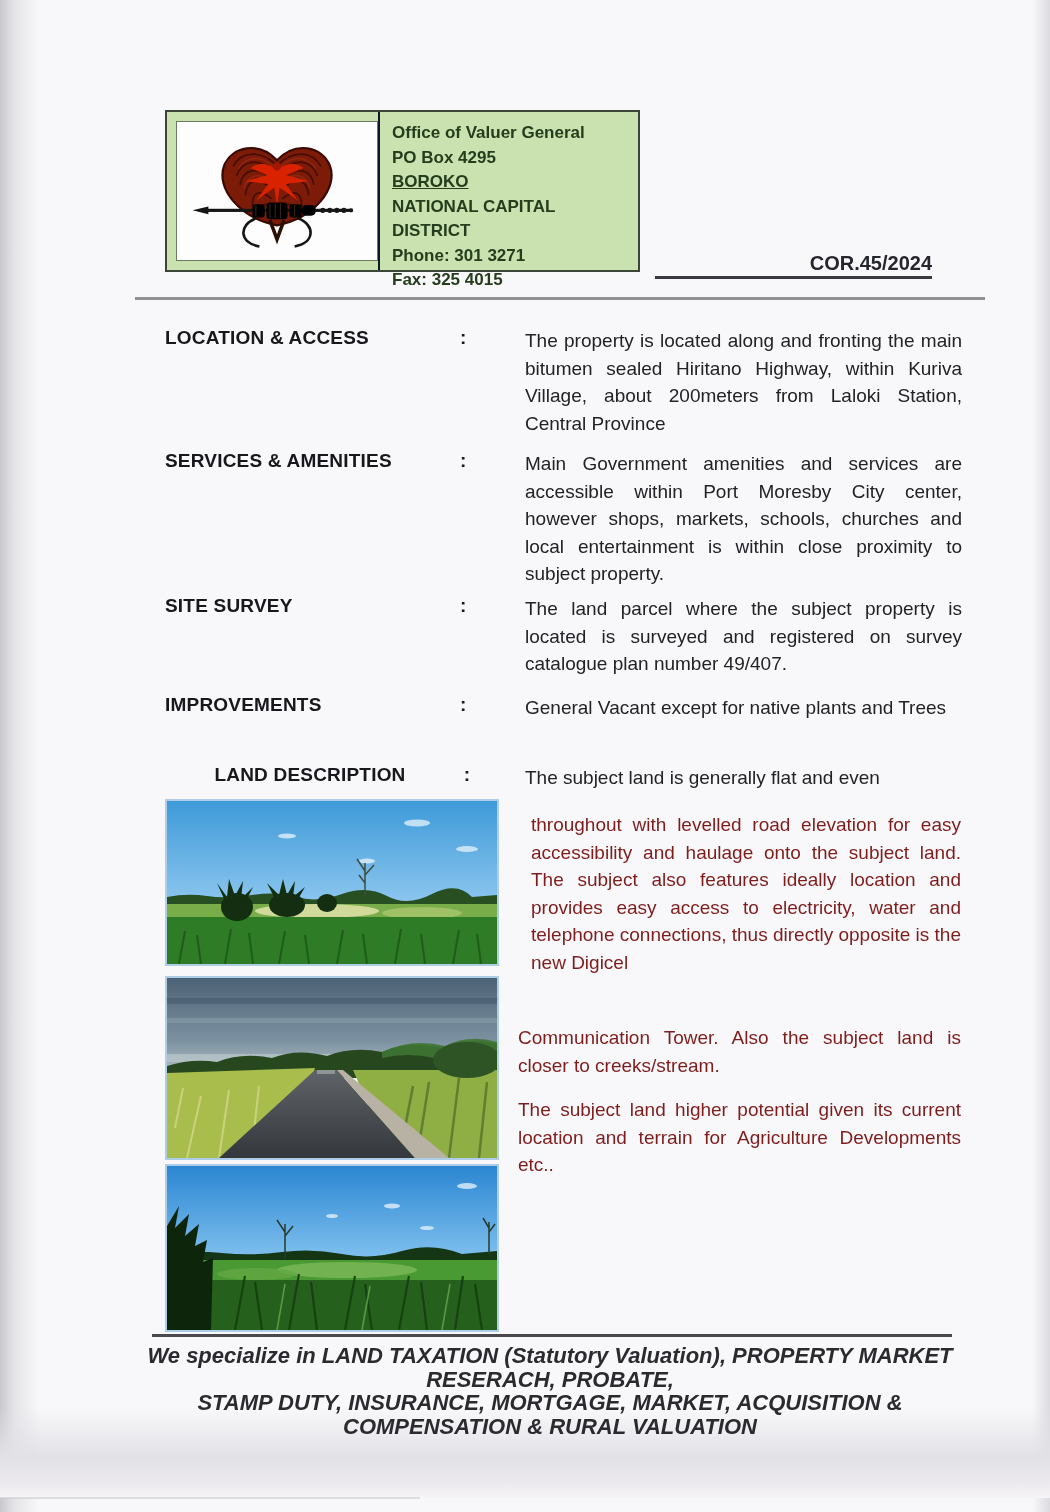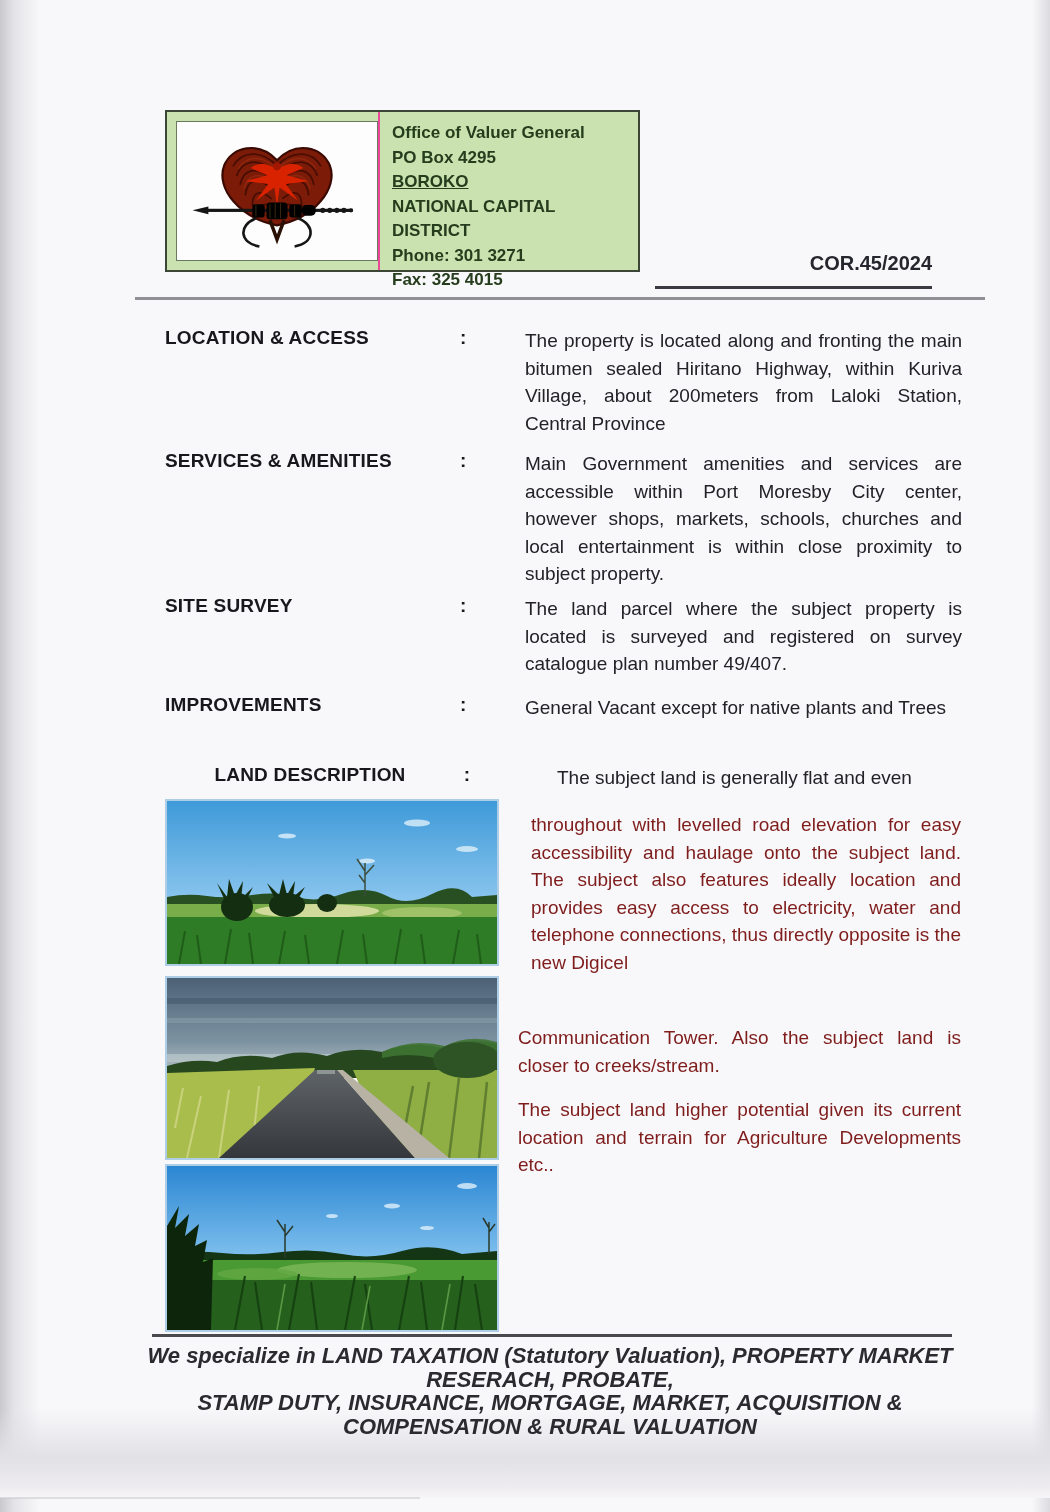--- a/index.html
+++ b/index.html
@@ -20,37 +20,37 @@
   .edge-bottom{position:absolute;left:0;top:1408px;width:100%;height:90px;
     background:linear-gradient(180deg,rgba(232,231,236,0) 0,#e2e1e6 55%,#eceaee 85%,#f6f5f7 100%);}
   .edge-bottom-line{position:absolute;left:0;top:1497px;width:420px;height:2px;background:#c9c8cc;opacity:.55;}
 
   
   .letterhead{position:absolute;left:165px;top:110px;width:475px;height:162px;
     background:#c9e2b0;border:2px solid #3c4636;box-sizing:border-box;display:flex;}
   .emblem-panel{margin:9px 0 9px 9px;width:202px;background:#fdfdfd;border:1px solid #6a7a5e;
     box-sizing:border-box;display:flex;align-items:center;justify-content:center;}
   .emblem-panel svg{width:188px;height:132px;}
-  .letterhead-text{flex:1;padding:9px 6px 6px 12px;border-left:2px solid #ec4899;
+  .letterhead-text{flex:1;padding:9px 6px 6px 12px;border-left:2px solid #0f172a;
     font-weight:bold;font-size:17px;line-height:24.5px;color:#263d1d;box-sizing:border-box;}
   .letterhead-text .u{text-decoration:underline;}
 
   .ref-number{position:absolute;left:655px;top:252px;width:277px;
     text-align:right;font-weight:bold;font-size:20px;color:#26262e;
-    border-bottom:3px solid #3a3a42;padding-bottom:11px;box-sizing:border-box;}
+    border-bottom:3px solid #3a3a42;padding-bottom:1px;box-sizing:border-box;}
 
   .rule-gray{position:absolute;left:135px;top:297px;width:850px;height:3px;background:#8f8f94;}
 
   
   .sec-label{position:absolute;left:165px;width:290px;font-weight:bold;font-size:19px;color:#17171c;letter-spacing:.2px;}
   .sec-colon{position:absolute;left:460px;width:14px;font-weight:bold;font-size:19px;color:#17171c;}
   .sec-text{position:absolute;left:525px;width:437px;font-size:19px;line-height:27.6px;
     text-align:justify;color:#222227;}
   .t1{top:327px;} .t2{top:450px;} .t3{top:595px;} .t4{top:694px;} .t5{top:764px;text-align:center;}
-  .sec-text.t5{text-align:left;margin-left:32px;}
+  .sec-text.t5{text-align:left;}
 
   .para{position:absolute;font-size:19px;line-height:27.6px;text-align:justify;color:#7f1d1d;}
   .para-1{left:531px;top:811px;width:430px;}
   .para-2{left:518px;top:1024px;width:443px;}
   .para-3{left:518px;top:1096px;width:443px;}
 
   
   .photo{position:absolute;left:165px;width:330px;border:2px solid #aecde6;background:#fff;box-sizing:content-box;}
   .photo svg{display:block;width:330px;}
   .photo-1{top:799px;height:163px;}

